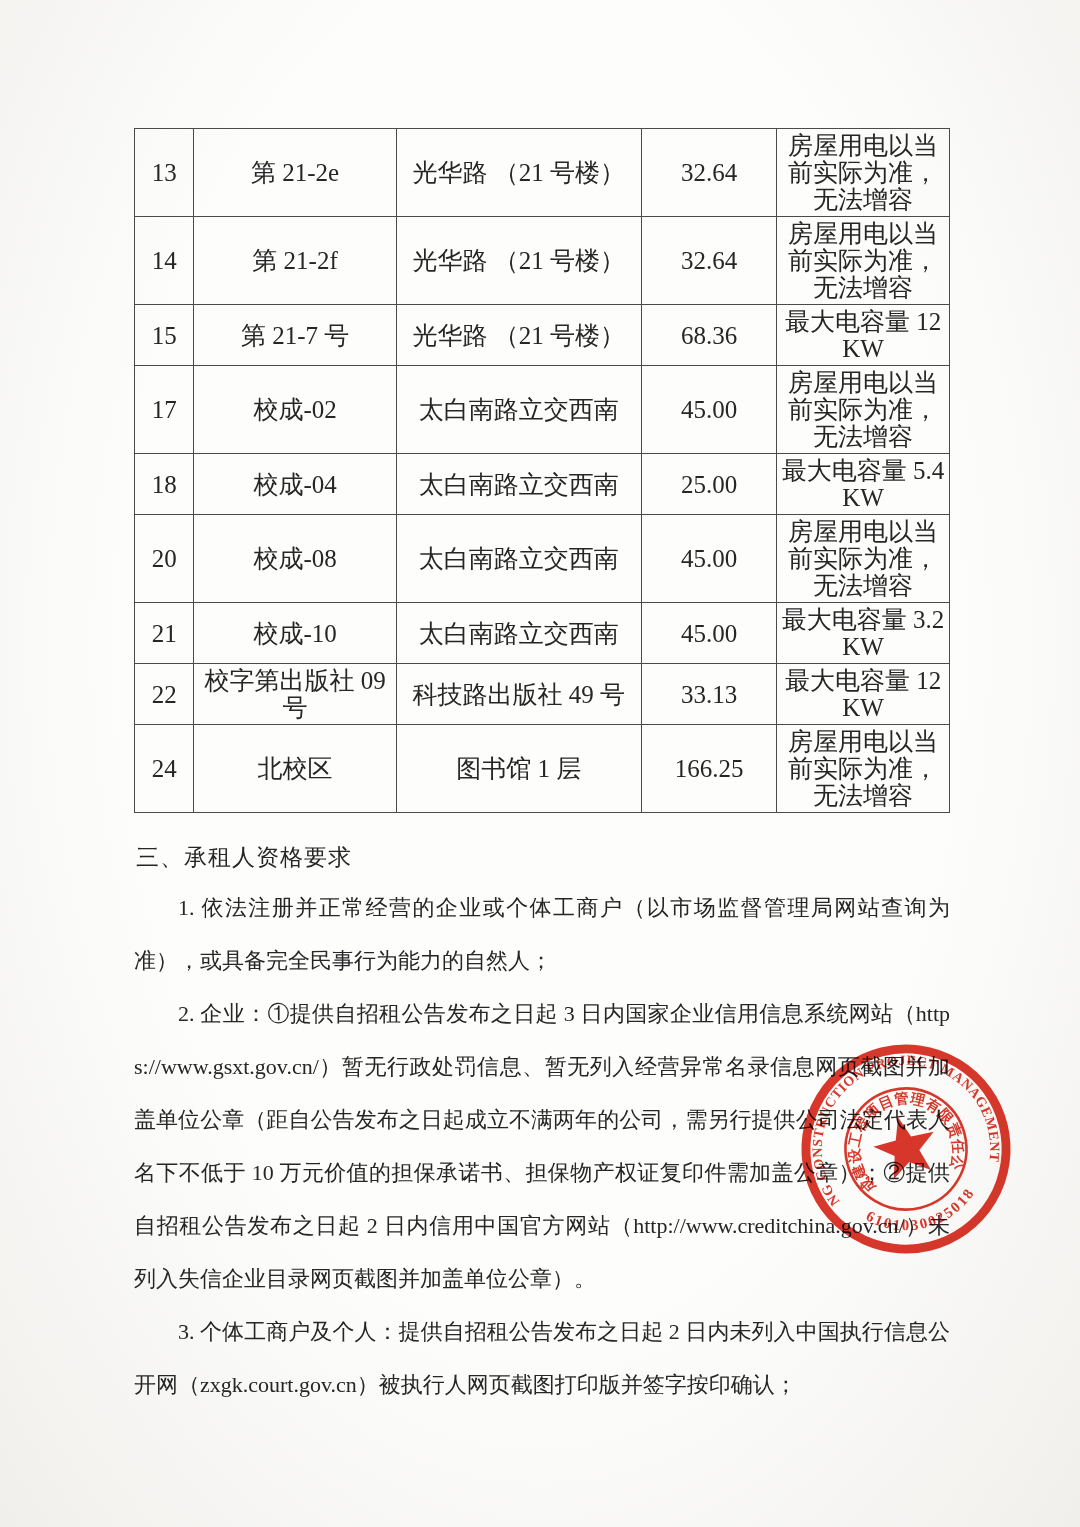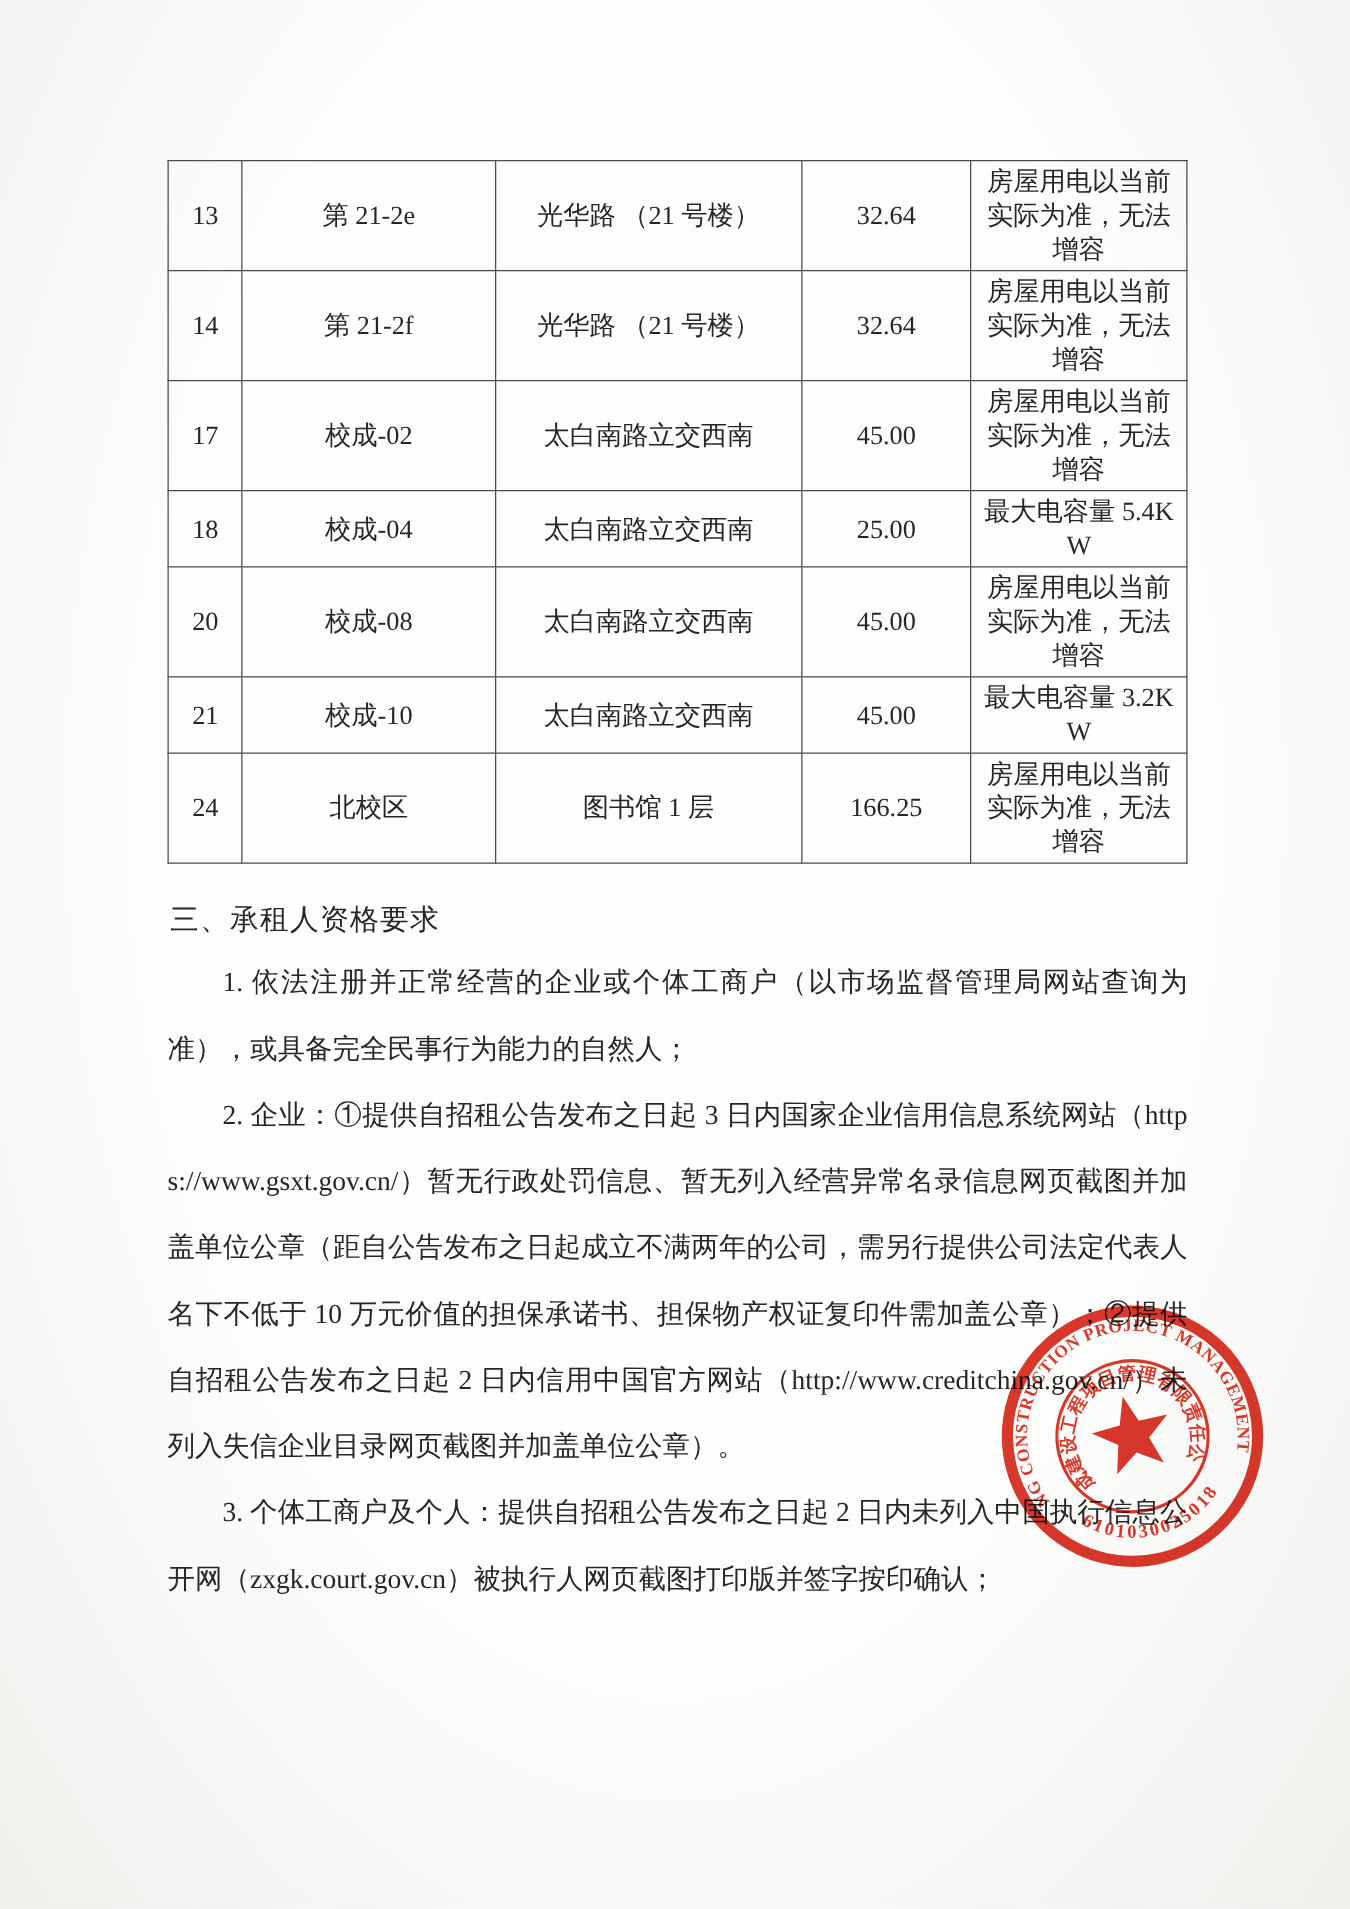--- a/index.html
+++ b/index.html
@@ -18,21 +18,21 @@
   }
   table.rental {
     border-collapse: collapse;
     width: 816px;
     table-layout: fixed;
   }
   table.rental td {
     border: 1.6px solid #4a4a4a;
     text-align: center;
     vertical-align: middle;
-    font-size: 21px;
+    font-size: 25px;
     line-height: 27px;
     height: 50px;
     padding: 3px 4px;
     word-break: break-all;
   }
   col.c-no   { width: 7.3%; }
   col.c-name { width: 24.8%; }
   col.c-loc  { width: 30.1%; }
   col.c-area { width: 16.6%; }
   col.c-note { width: 21.2%; }
@@ -103,20 +103,27 @@
           <td>房屋用电以当前实际为准，无法增容</td>
         </tr>
         <tr>
           <td>14</td>
           <td>第 21-2f</td>
           <td>光华路 （21 号楼）</td>
           <td>32.64</td>
           <td>房屋用电以当前实际为准，无法增容</td>
         </tr>
         <tr>
+          <td>15</td>
+          <td>第 21-7 号</td>
+          <td>光华路 （21 号楼）</td>
+          <td>68.36</td>
+          <td>最大电容量 12KW</td>
+        </tr>
+        <tr>
           <td>17</td>
           <td>校成-02</td>
           <td>太白南路立交西南</td>
           <td>45.00</td>
           <td>房屋用电以当前实际为准，无法增容</td>
         </tr>
         <tr>
           <td>18</td>
           <td>校成-04</td>
           <td>太白南路立交西南</td>
@@ -129,20 +136,27 @@
           <td>太白南路立交西南</td>
           <td>45.00</td>
           <td>房屋用电以当前实际为准，无法增容</td>
         </tr>
         <tr>
           <td>21</td>
           <td>校成-10</td>
           <td>太白南路立交西南</td>
           <td>45.00</td>
           <td>最大电容量 3.2KW</td>
+        </tr>
+        <tr>
+          <td>22</td>
+          <td>校字第出版社 09 号</td>
+          <td>科技路出版社 49 号</td>
+          <td>33.13</td>
+          <td>最大电容量 12KW</td>
         </tr>
         <tr>
           <td>24</td>
           <td>北校区</td>
           <td>图书馆 1 层</td>
           <td>166.25</td>
           <td>房屋用电以当前实际为准，无法增容</td>
         </tr>
       </tbody>
   </table>

